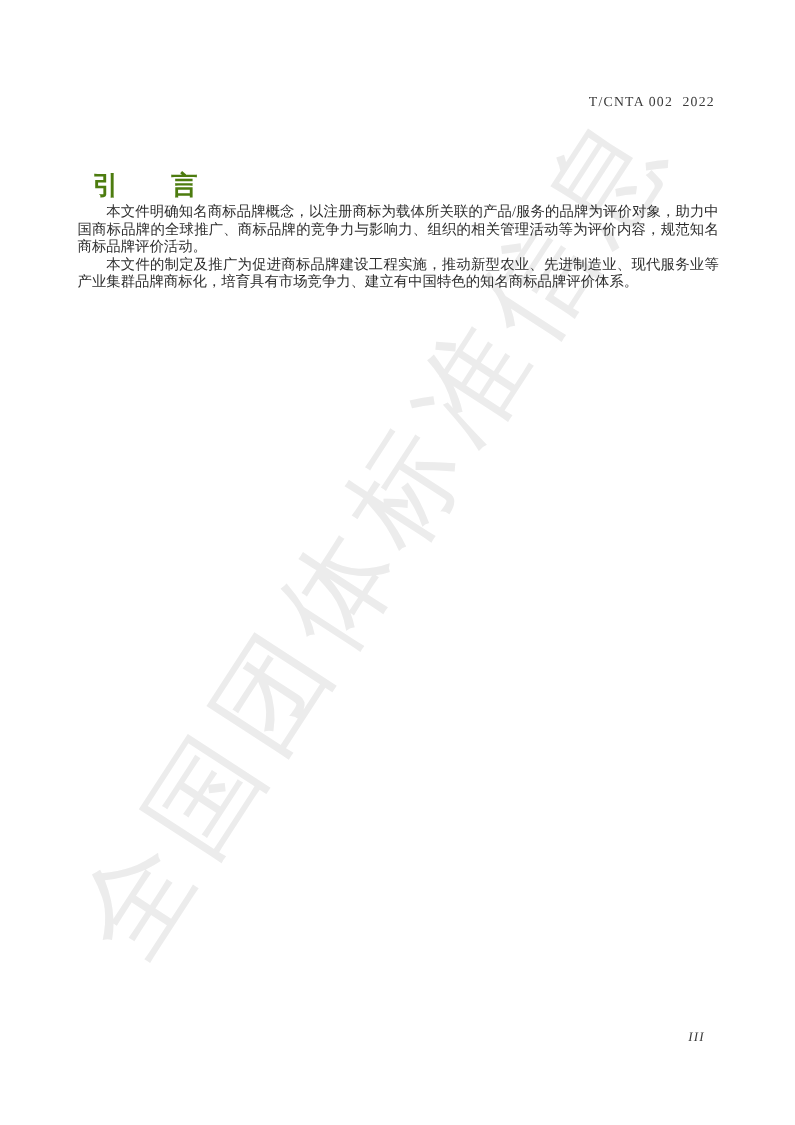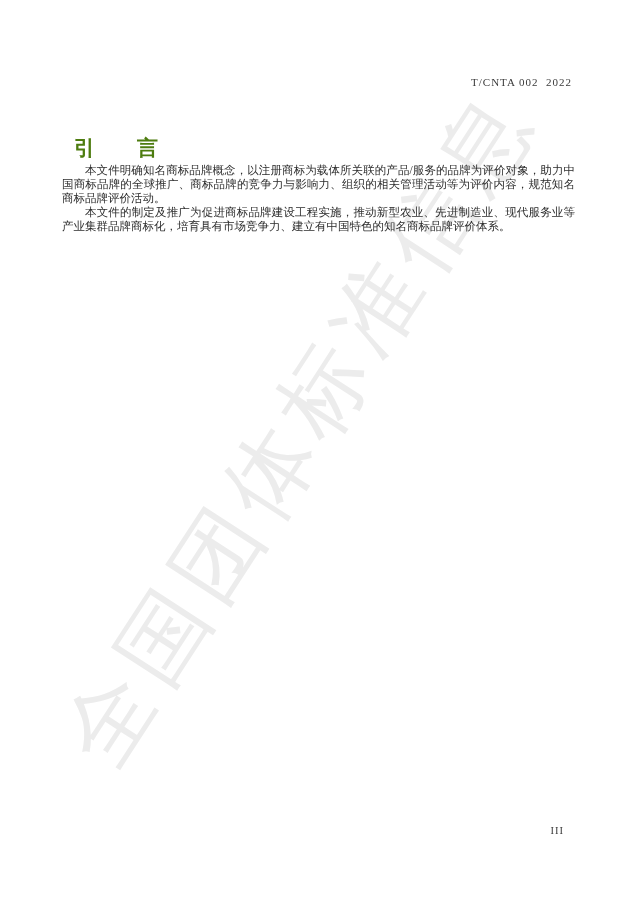--- a/index.html
+++ b/index.html
@@ -70,20 +70,21 @@
     color: #2d2d2d;
   }
   .page-number {
     position: absolute;
     bottom: 64px;
     right: 72px;
     font-size: 10.5px;
     letter-spacing: 1px;
     color: #3a3a3a;
     z-index: 1;
+    font-style: italic;
   }
 </style>
 </head>
 <body>
 
 <div class="page">
 
   <div class="watermark">全国团体标准信息</div>
 
   <div class="doc-number">T/CNTA 002  2022</div>

